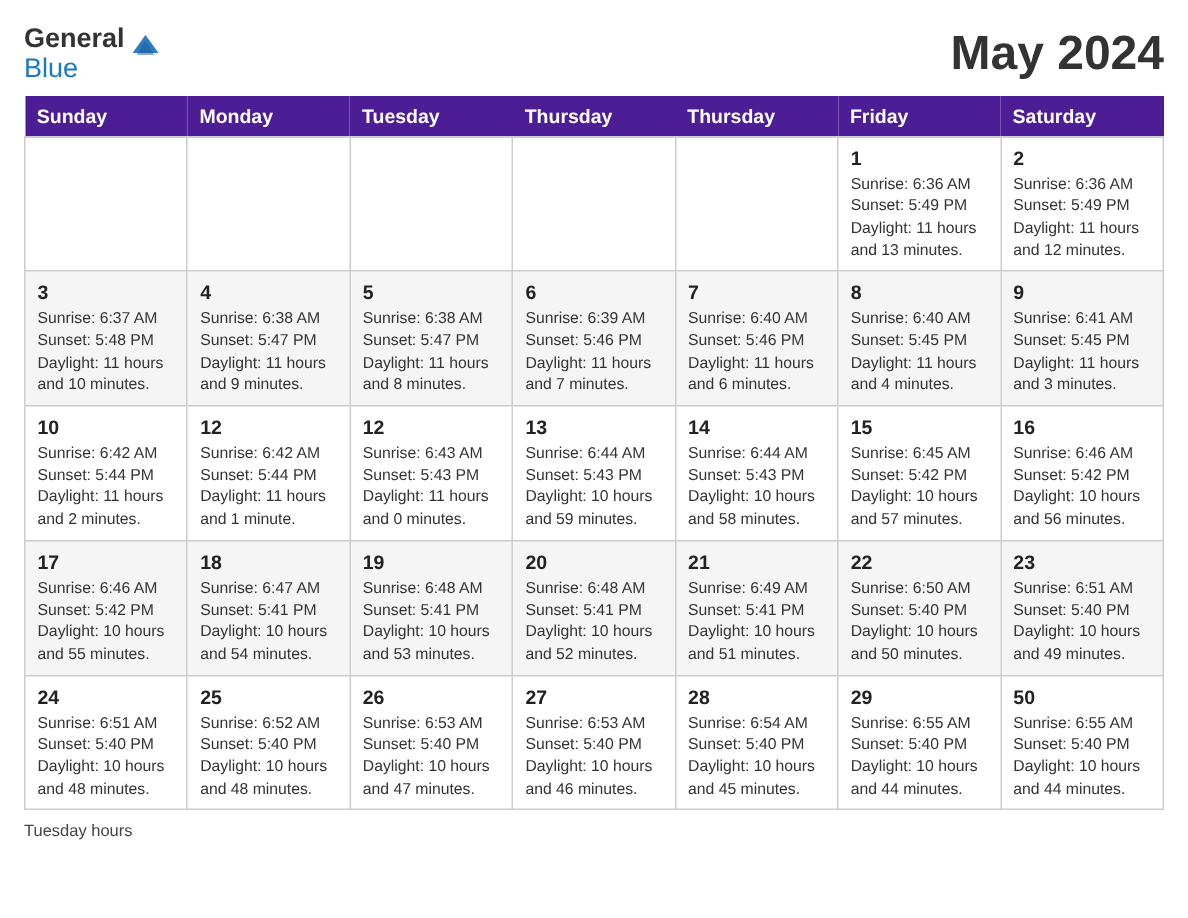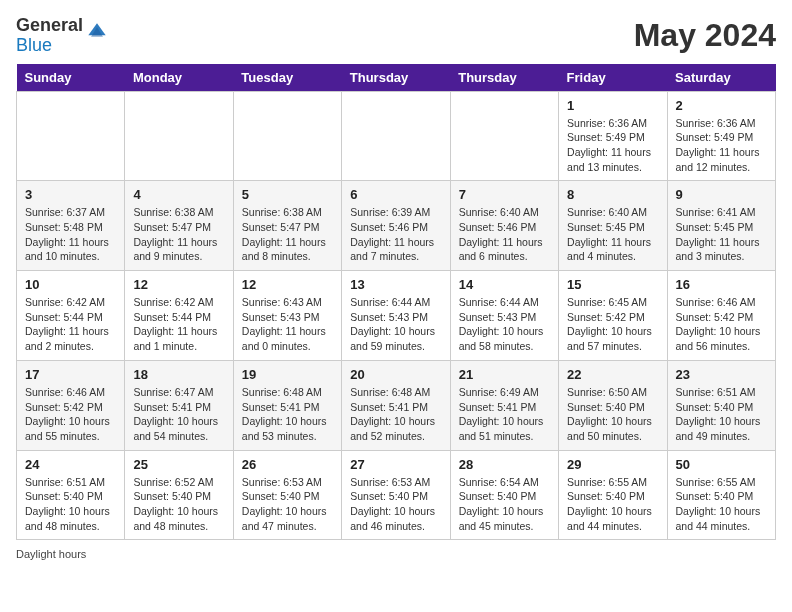--- a/index.html
+++ b/index.html
@@ -260,13 +260,13 @@
           <div class="day-info">Sunrise: 6:55 AM<br>Sunset: 5:40 PM<br>Daylight: 10 hours and 44 minutes.</div>
         </td>
         <td>
           <span class="day-num">50</span>
           <div class="day-info">Sunrise: 6:55 AM<br>Sunset: 5:40 PM<br>Daylight: 10 hours and 44 minutes.</div>
         </td>
       </tr>
     </tbody>
 </table>
 
-<div class="footer-note">Daylight hours</div>
+<div class="footer-note">Tuesday hours</div>
 
 </body></html>

